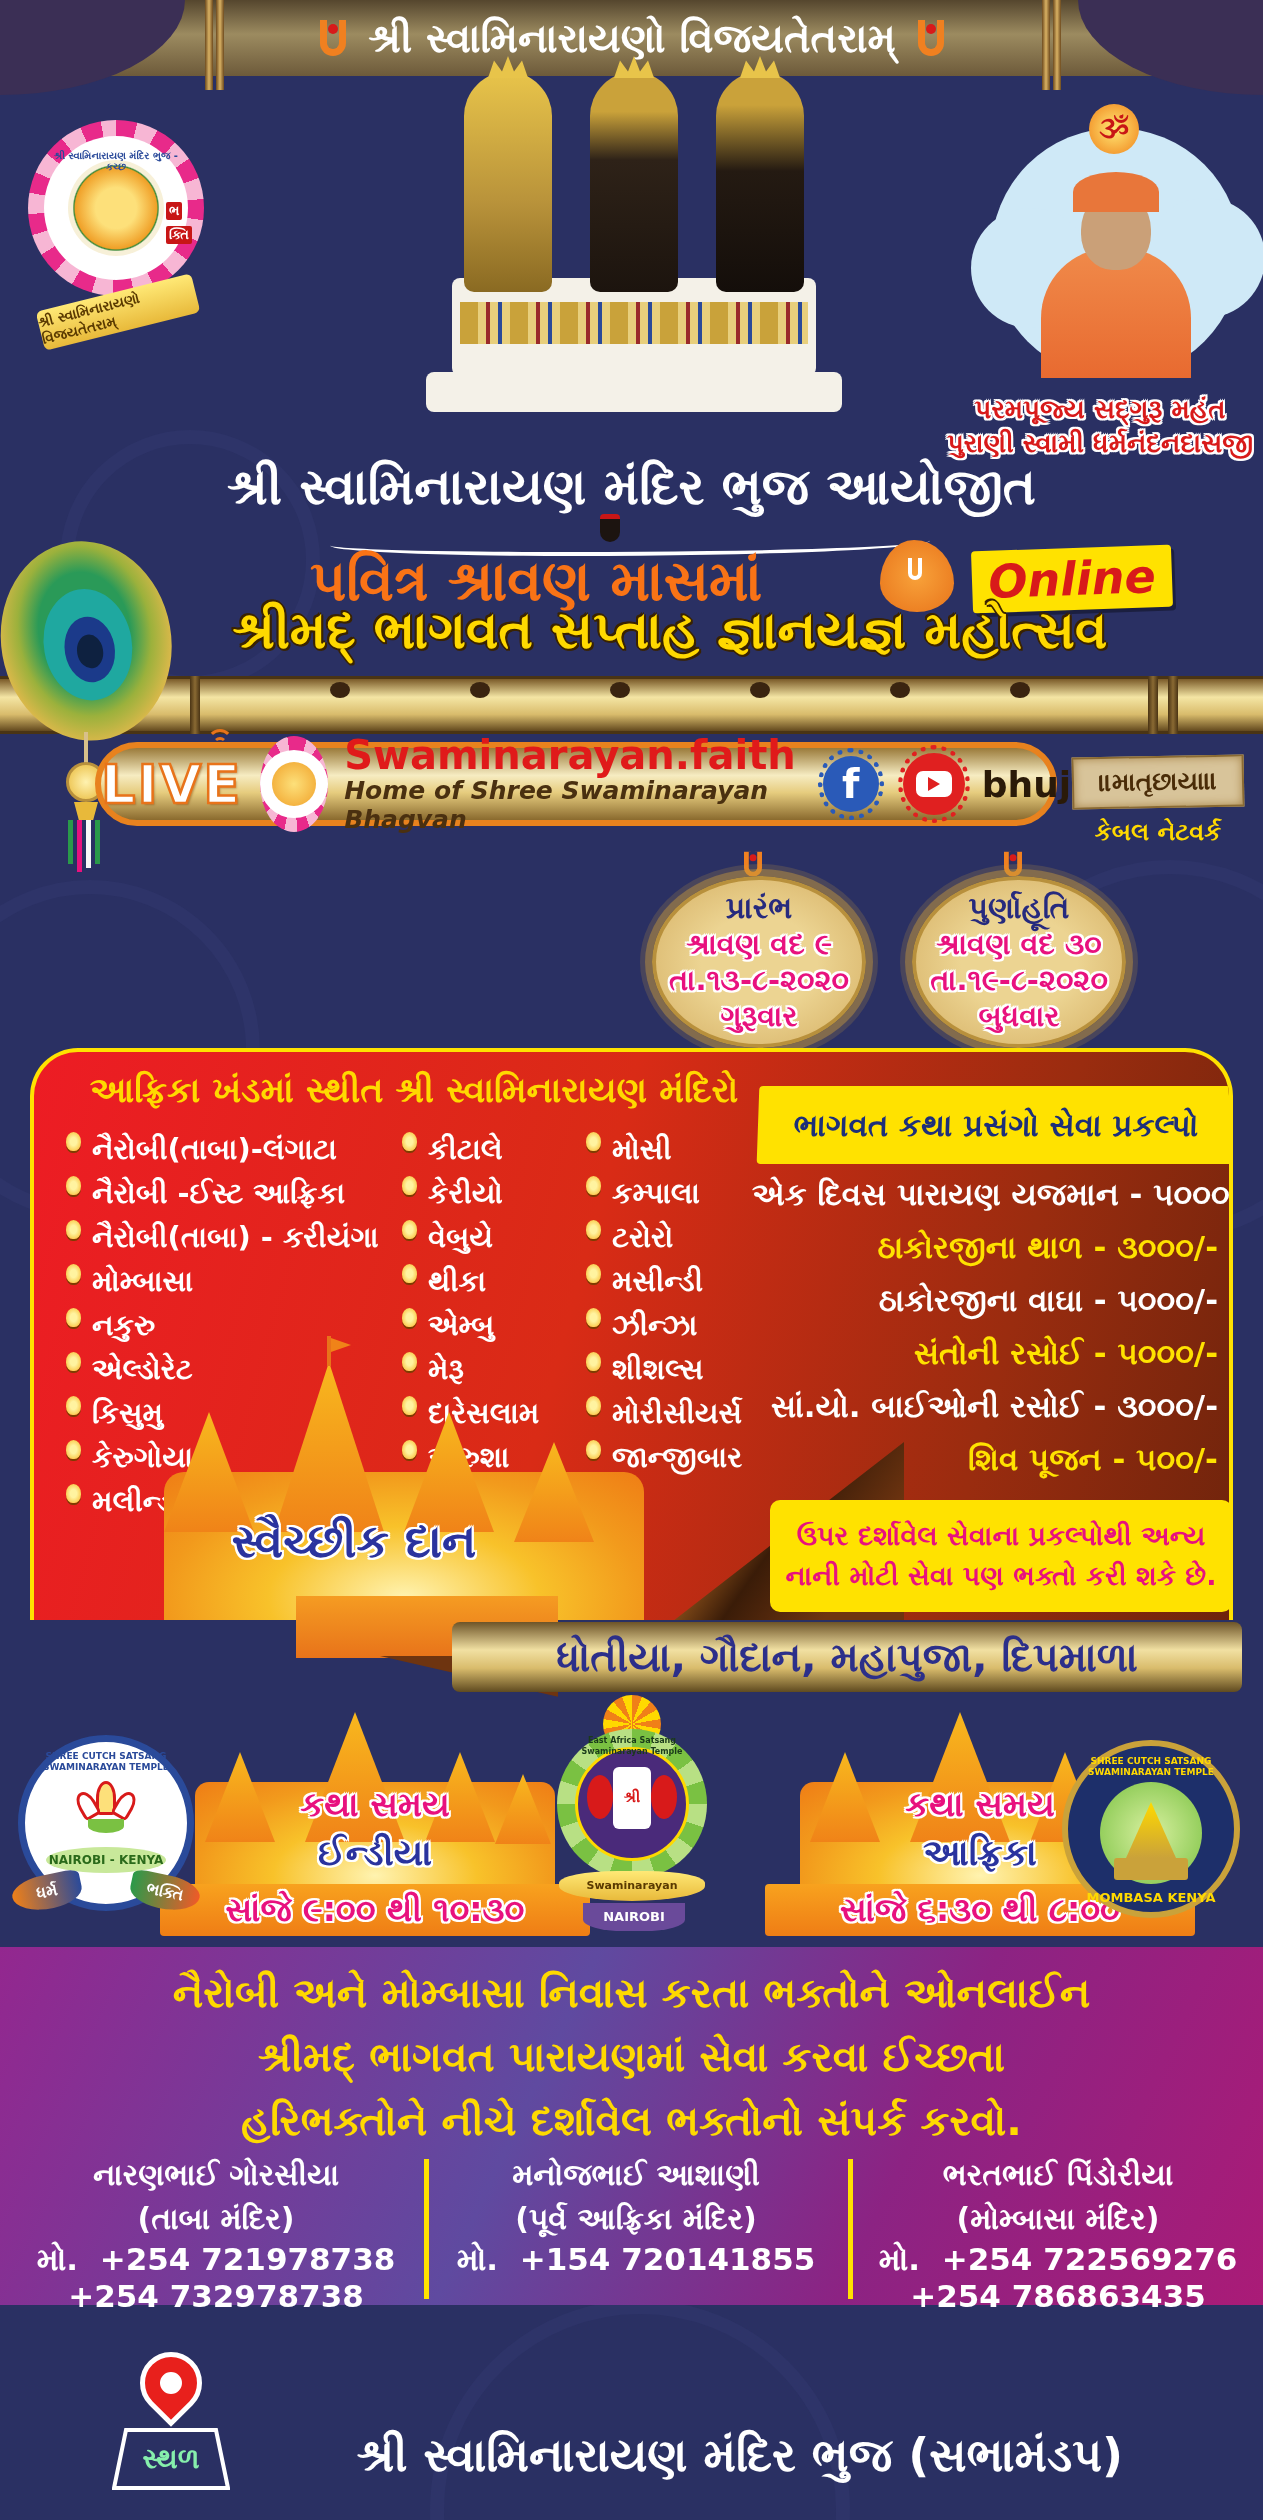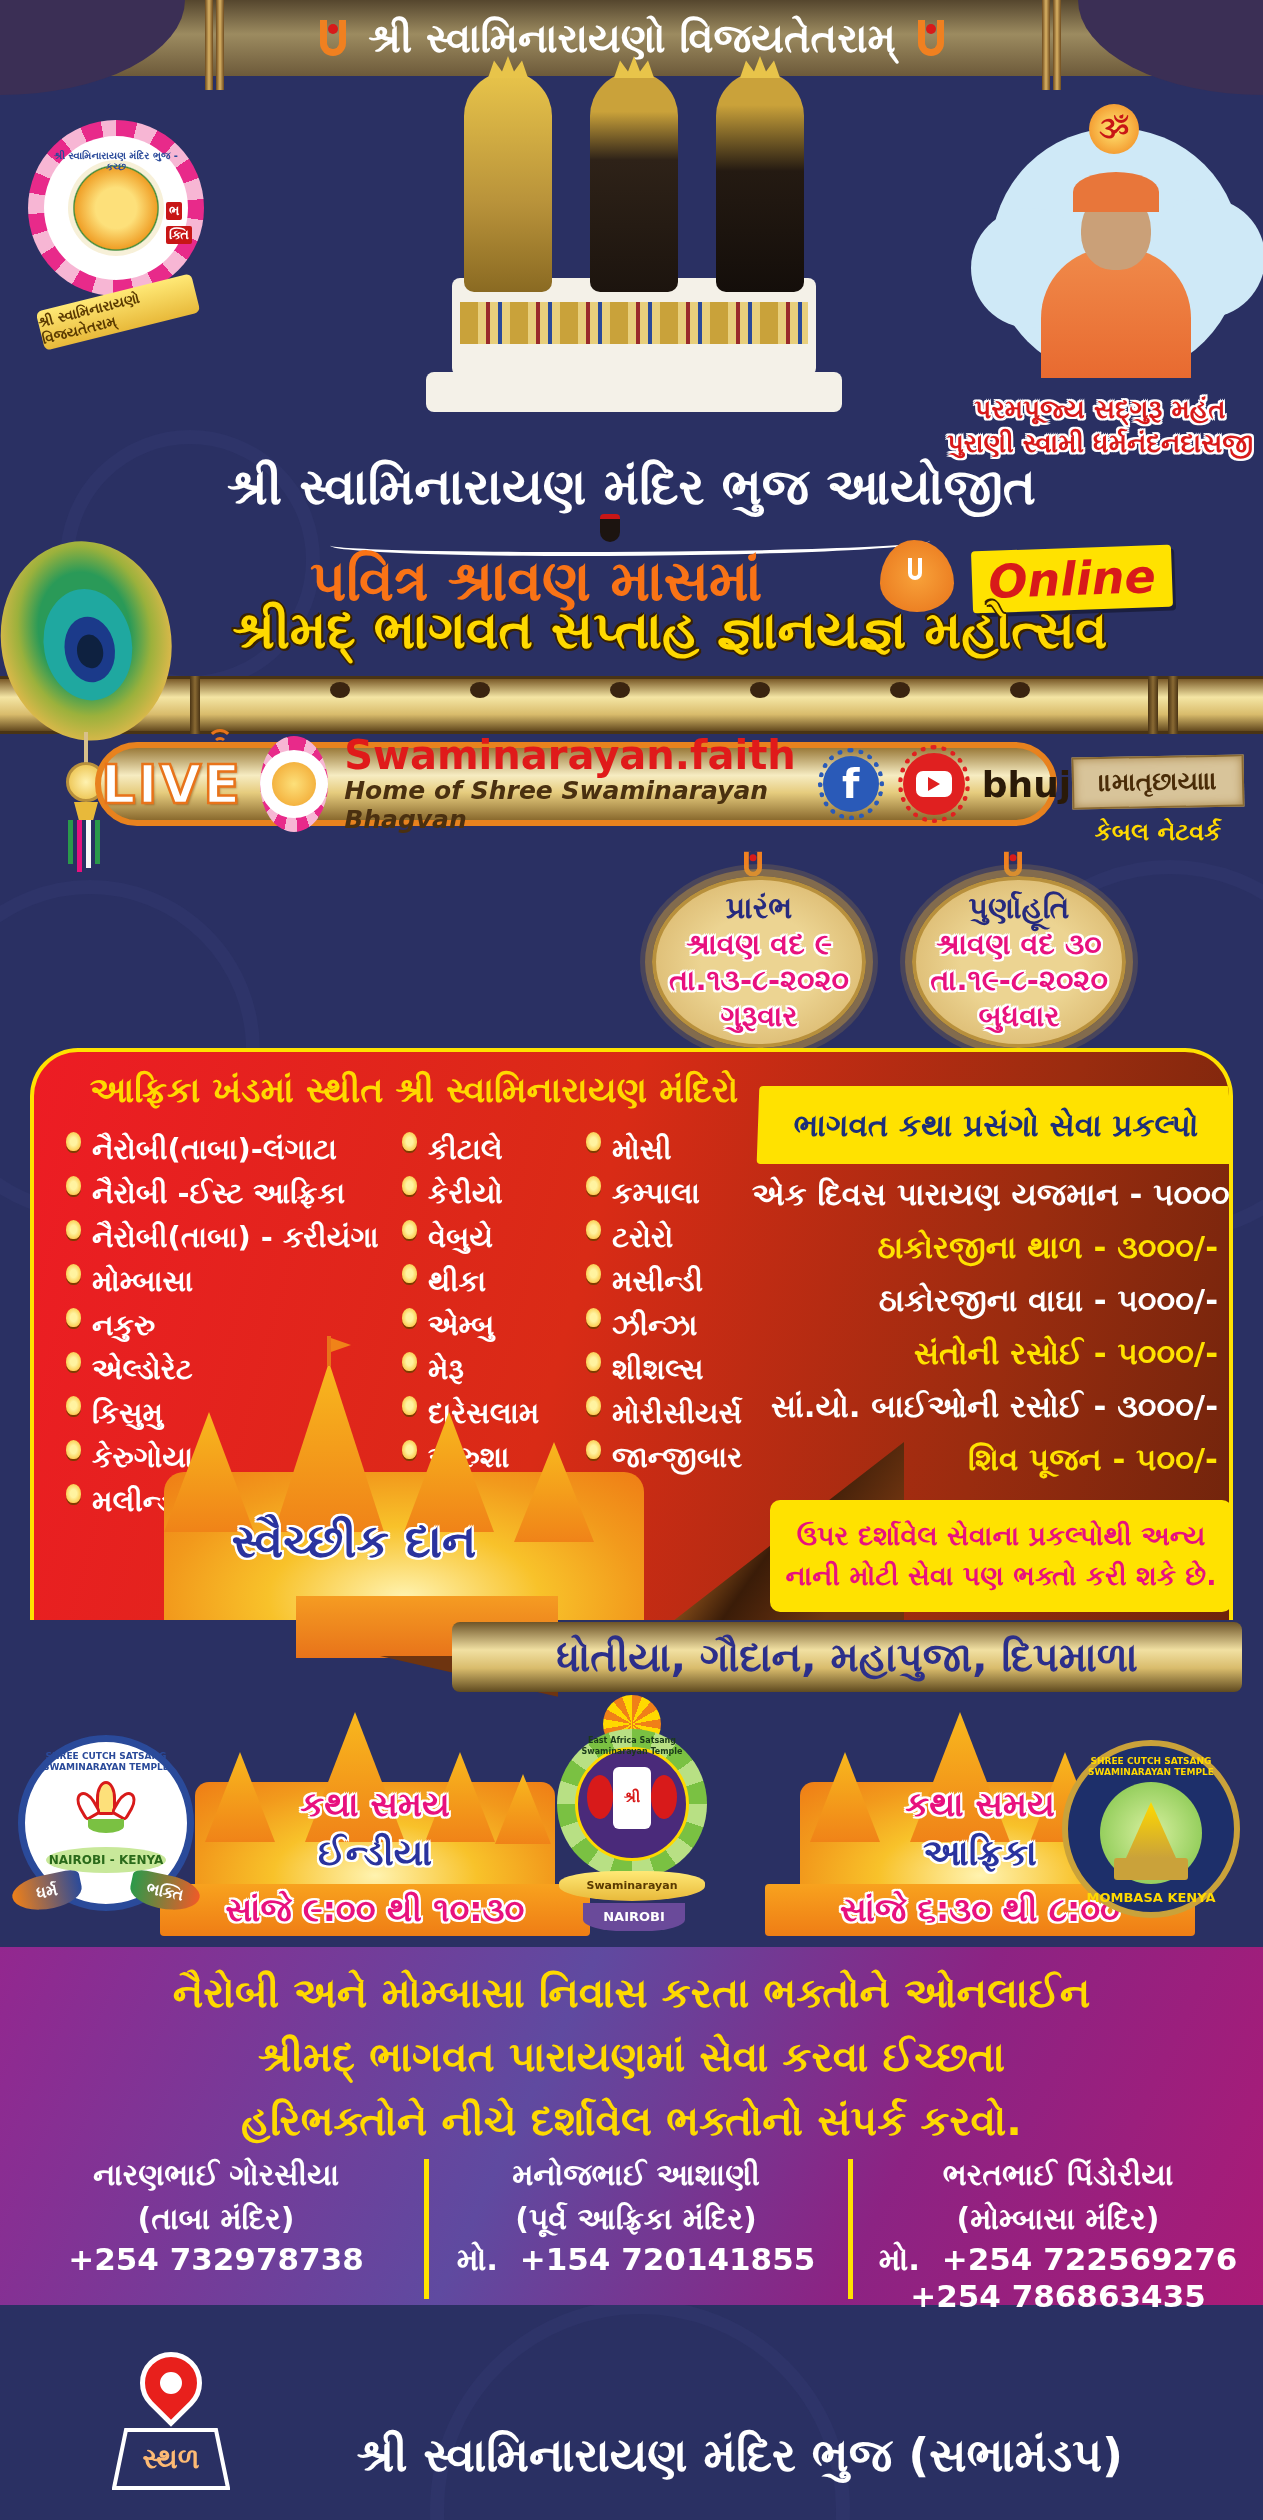--- a/index.html
+++ b/index.html
@@ -98,21 +98,21 @@
 .tinytxt{font-size:9px;line-height:11px;text-align:center}
 
 .purple{left:0;top:1947px;width:1263px;height:358px;background:linear-gradient(115deg,#93278f,#5f4aa0 42%,#8c2383 70%,#aa1b77)}
 .intro{color:#ffd900;font-size:41px}
 .ydiv{width:5px;background:#ffe200}
 .cn{color:#fff;font-size:30px;line-height:44px}
 .cp{color:#fff;font-size:31px;font-family:"DejaVu Sans","Liberation Sans",sans-serif}
 
 .pin{width:62px;height:62px;background:#e8201c;border:5px solid #fff;border-radius:50% 50% 50% 0;transform:rotate(-45deg)}
 .pin i{position:absolute;left:50%;top:50%;width:22px;height:22px;margin:-11px 0 0 -11px;background:#fff;border-radius:50%}
-.sthal{color:#fdba74;font-size:28px}
+.sthal{color:#86efac;font-size:28px}
 .venue{color:#fff;font-size:46px}
 </style>
 </head>
 <body>
 
 <div class="poster">
 
   <div class="ring ab" style="left:-80px;top:880px;width:340px;height:340px"></div>
   <div class="ring ab" style="left:980px;top:860px;width:380px;height:380px"></div>
   <div class="ring ab" style="left:430px;top:2300px;width:420px;height:420px"></div>
@@ -465,20 +465,21 @@
   <div class="purple ab">
     <div class="ab c intro" style="left:20px;top:22px;width:1223px">નૈરોબી અને મોમ્બાસા નિવાસ કરતા ભક્તોને ઓનલાઈન</div>
     <div class="ab c intro" style="left:20px;top:86px;width:1223px">શ્રીમદ્ ભાગવત પારાયણમાં સેવા કરવા ઈચ્છતા</div>
     <div class="ab c intro" style="left:20px;top:150px;width:1223px">હરિભક્તોને નીચે દર્શાવેલ ભક્તોનો સંપર્ક કરવો.</div>
     <div class="ydiv ab" style="left:424px;top:212px;height:140px"></div>
     <div class="ydiv ab" style="left:848px;top:212px;height:140px"></div>
 
     <div class="ab c" style="left:16px;top:206px;width:400px">
       <div class="cn">નારણભાઈ ગોરસીયા</div>
       <div class="cn">(તાબા મંદિર)</div>
+      <div class="cp"><span>મો.</span>&nbsp;&nbsp;<span>+254 721978738</span></div>
       <div class="cp">+254 732978738</div>
     </div>
     <div class="ab c" style="left:436px;top:206px;width:400px">
       <div class="cn">મનોજભાઈ આશાણી</div>
       <div class="cn">(પૂર્વ આફ્રિકા મંદિર)</div>
       <div class="cp"><span>મો.</span>&nbsp;&nbsp;<span>+154 720141855</span></div>
       <div class="cp"></div>
     </div>
     <div class="ab c" style="left:858px;top:206px;width:400px">
       <div class="cn">ભરતભાઈ પિંડોરીયા</div>

